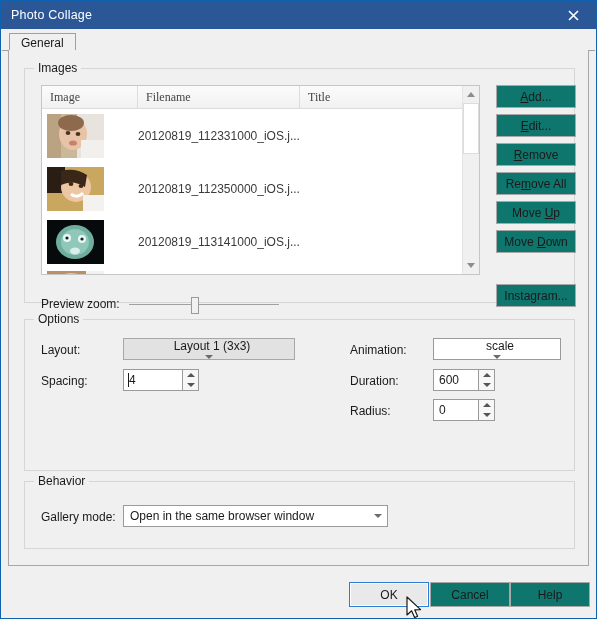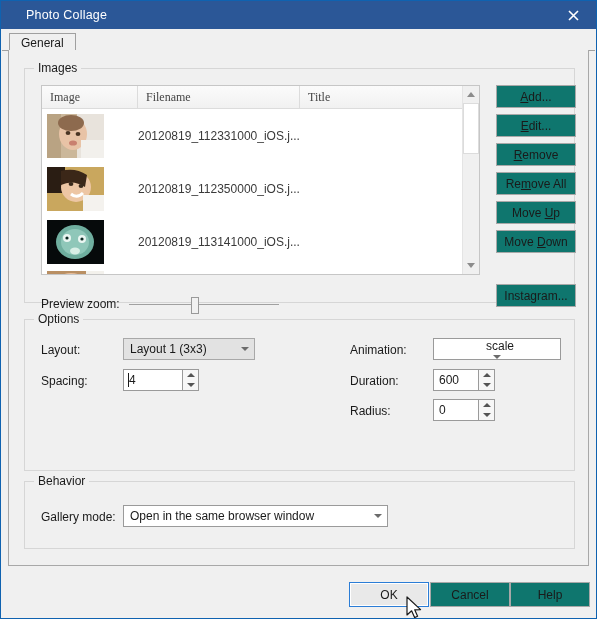--- a/index.html
+++ b/index.html
@@ -26,21 +26,21 @@
     left: 0; top: 0;
     width: 595px;
     height: 28px;
     background: #2b5797;
     display: flex;
     align-items: center;
   }
   .titlebar-text {
     color: #ffffff;
     font-size: 12.5px;
-    padding-left: 25px;
+    padding-left: 10px;
     letter-spacing: 0.2px;
     white-space: nowrap;
   }
   .titlebar-spacer { flex: 1 1 auto; }
   .close-btn {
     width: 46px;
     height: 28px;
     display: flex;
     align-items: center;
     justify-content: center;
@@ -546,21 +546,21 @@
       <div class="slider">
         <div class="slider-track"></div>
         <div class="slider-thumb"></div>
       </div>
     </div>
 
     <div class="group" id="group-options">
       <div class="group-title">Options</div>
 
       <div class="lbl" style="left:16px; top:23px;">Layout:</div>
-      <div class="combo disabledish" style="left:98px; top:18px; width:132px; height:22px;">
+      <div class="combo disabledish" style="left:98px; top:18px; width:172px; height:22px;flex-direction:column;">
         <div class="combo-text">Layout 1 (3x3)</div>
         <div class="combo-arrow">
             <span class="caret-down"></span>
           </div>
       </div>
 
       <div class="lbl" style="left:16px; top:54px;">Spacing:</div>
       <div class="spin" style="left:98px; top:49px; width:76px; height:22px;">
         <div class="spin-input">
           <span class="caret"></span>

